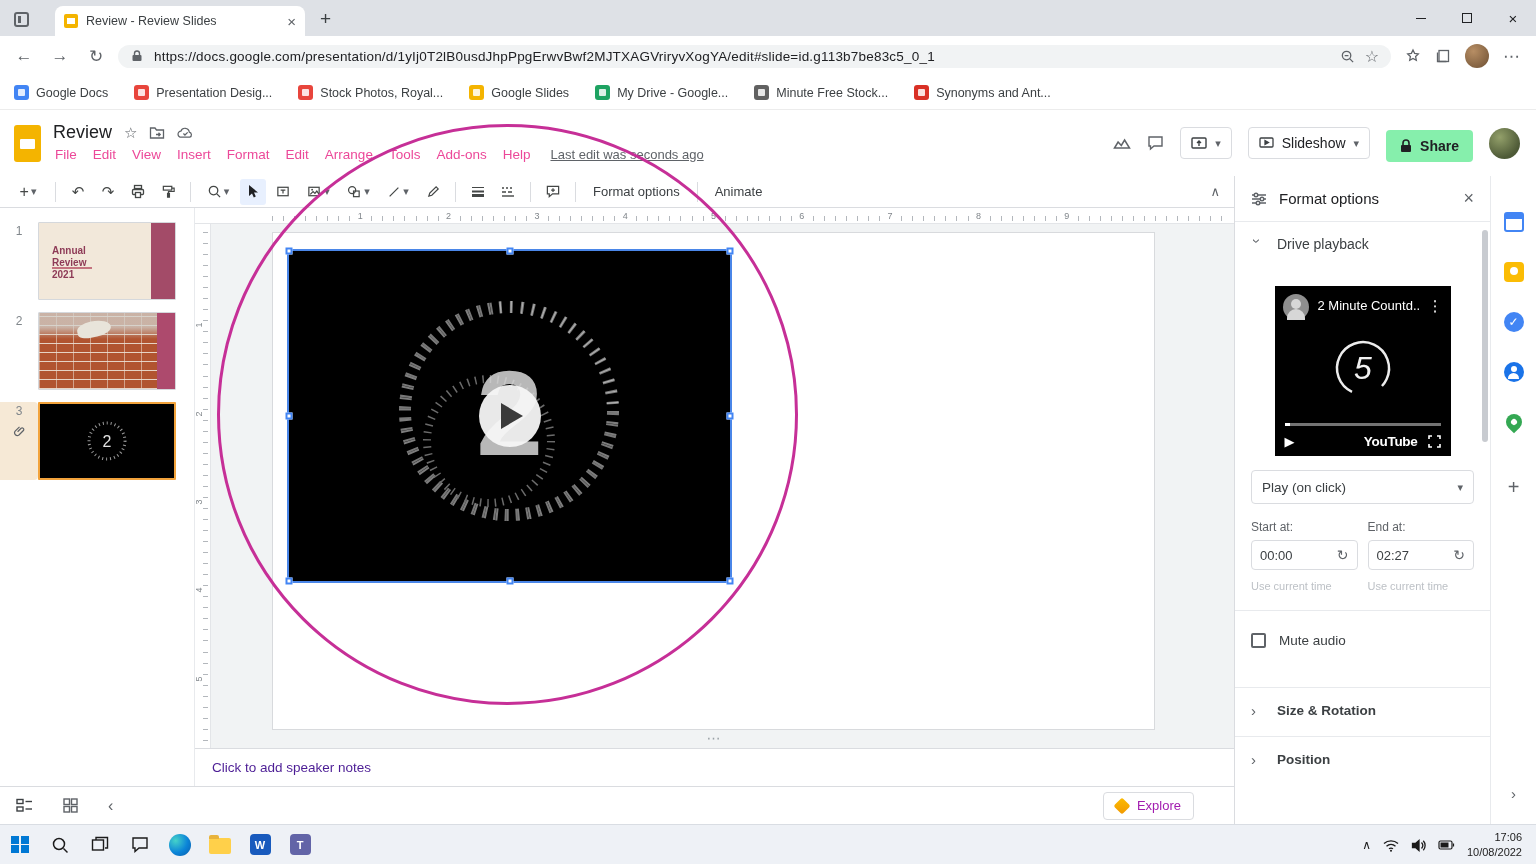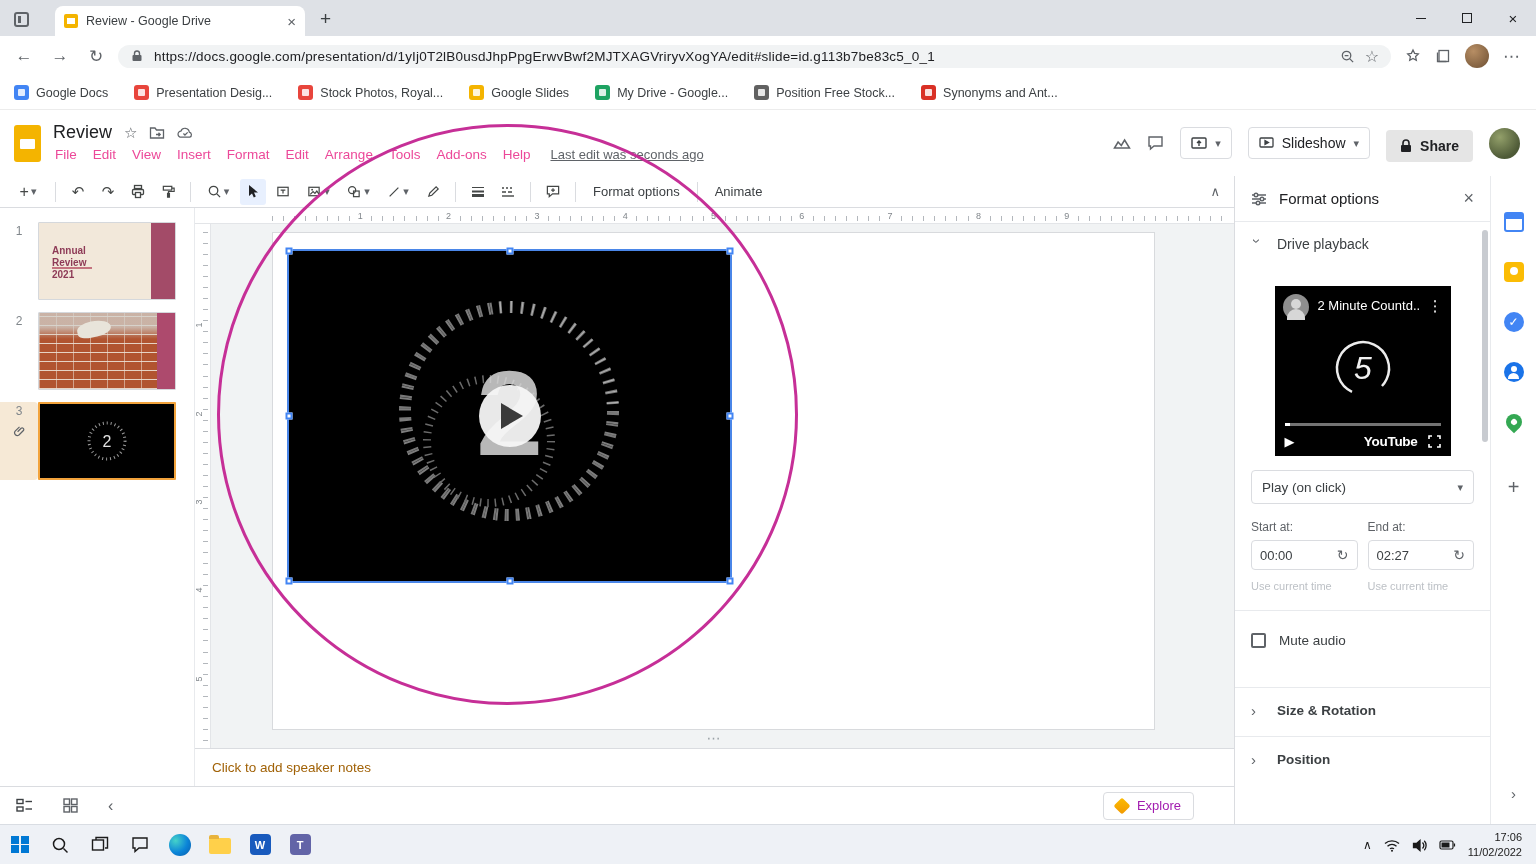--- a/index.html
+++ b/index.html
@@ -108,21 +108,21 @@
     background:repeating-linear-gradient(to bottom, #b3b7bc 0 1px, transparent 1px 11.04px); }
   .v-num { position:absolute; left:1px; font-size:9px; color:#80868b; transform:rotate(-90deg);
     top:calc(8px + var(--n) * 88.3px); background:#fff; z-index:1; }
   .slide { position:absolute; left:77px; top:24px; width:883px; height:498px; background:#fff; border:1px solid #d8dadd; }
   .video-box { position:absolute; left:16px; top:18px; width:441px; height:330px; background:#000; box-shadow:0 0 0 2px #4a86e8; }
   .handle { position:absolute; width:7px; height:7px; background:#fff; border:2px solid #4285f4; transform:translate(-50%,-50%); }
   .vb-num { position:absolute; left:50%; top:50%; transform:translate(-50%,-52%); font-size:120px; color:#d9d9d9; font-weight:bold; opacity:.85; }
   .play-overlay { position:absolute; left:50%; top:50%; transform:translate(-50%,-50%); width:62px; height:62px; border-radius:50%; background:rgba(245,245,245,.95); display:flex; align-items:center; justify-content:center; }
   .play-overlay::after { content:""; border-style:solid; border-width:13px 0 13px 22px; border-color:transparent transparent transparent #3a3a3a; margin-left:5px; }
   .drag-dots { position:absolute; left:50%; bottom:2px; transform:translateX(-50%); color:#9aa0a6; font-size:14px; letter-spacing:2px; }
-  .notesbar { height:38px; background:#fff; border-top:1px solid #dadce0; display:flex; align-items:center; padding-left:17px; font-size:13.5px; color:#a16207; }
+  .notesbar { height:38px; background:#fff; border-top:1px solid #dadce0; display:flex; align-items:center; padding-left:17px; font-size:13.5px; color:#4c1d95; }
 
   
   .statusbar { height:38px; background:#fff; border-top:1px solid #dadce0; display:flex; align-items:center; padding:0 16px; gap:30px; position:relative; }
   .sbi { color:#5f6368; }
   .sb-chevron { font-size:16px; color:#5f6368; }
   .explore-btn { position:absolute; right:40px; height:28px; border:1px solid #dadce0; border-radius:4px; display:flex; align-items:center; gap:9px; padding:0 12px; background:#fff; }
   .explore-diamond { width:12px; height:12px; transform:rotate(45deg); background:linear-gradient(135deg,#fbbc04,#f29900); border-radius:2px; }
   .explore-label { font-size:13px; color:#a21caf; }
 
   
@@ -199,21 +199,21 @@
   
   .annotation-circle { position:fixed; left:217px; top:124px; width:581px; height:581px; border:3px solid #c62f97; border-radius:50%; pointer-events:none; z-index:99; }
 </style>
 </head>
 <body>
 
 <div class="titlebar">
   <div class="tab-layout-btn"></div>
   <div class="tab">
     <span class="tab-fav"></span>
-    <span class="tab-title">Review - Google Drive</span>
+    <span class="tab-title">Review - Review Slides</span>
     <span class="tab-close">×</span>
   </div>
   <span class="new-tab">+</span>
   <div class="win-controls">
     <div class="win-btn">
         <span class="g-min"></span>
       </div>
     <div class="win-btn">
         <span class="g-max"></span>
       </div>
@@ -274,21 +274,21 @@
   <div class="bm">
     <span class="bm-fav" style="background: rgb(244, 180, 0);"></span>
     <span>Google Slides</span>
   </div>
   <div class="bm">
     <span class="bm-fav" style="background: rgb(30, 163, 98);"></span>
     <span>My Drive - Google...</span>
   </div>
   <div class="bm">
     <span class="bm-fav" style="background: rgb(97, 97, 97);"></span>
-    <span>Position Free Stock...</span>
+    <span>Minute Free Stock...</span>
   </div>
   <div class="bm">
     <span class="bm-fav" style="background: rgb(217, 48, 37);"></span>
     <span>Synonyms and Ant...</span>
   </div>
 </div>
 
 <div class="appheader">
   <div class="slides-logo"></div>
   <div class="hmain">
@@ -341,21 +341,21 @@
       <span class="caret">▾</span>
     </span>
     <span class="btn-outline">
       <svg width="15" height="13" viewBox="0 0 15 13" fill="none" stroke="#3c4043" stroke-width="1.3">
           <rect x="1" y="1" width="13" height="9" rx="1"></rect>
           <path d="M6 3.5v4l3.5-2z" fill="#3c4043"></path>
         </svg>
       <span>Slideshow</span>
       <span class="caret">▾</span>
     </span>
-    <span class="btn-share" style="background: #e5e5e5; margin-top: 6px;">
+    <span class="btn-share" style="background: #86efac; margin-top: 6px;">
       <svg width="12" height="14" viewBox="0 0 12 14">
           <rect x="1" y="6" width="10" height="7" rx="1" fill="#202124"></rect>
           <path d="M3 6V4a3 3 0 016 0v2" fill="none" stroke="#202124" stroke-width="1.6"></path>
         </svg>
       <span>Share</span>
     </span>
     <span class="gs-avatar"></span>
   </div>
 </div>
 
@@ -723,18 +723,18 @@
     </span>
     <span class="tray-ic">
       <svg width="17" height="10" viewBox="0 0 17 10" fill="none" stroke="#1b1b1b" stroke-width="1.2">
           <rect x="1" y="1" width="13" height="8" rx="1.5"></rect>
           <rect x="2.5" y="2.5" width="8" height="5" fill="#1b1b1b" stroke="none"></rect>
           <path d="M15.5 3.5v3"></path>
         </svg>
     </span>
     <span class="clock">
       <div>17:06</div>
-      <div>11/02/2022</div>
+      <div>10/08/2022</div>
     </span>
   </div>
 </div>
 
 <div class="annotation-circle" style="border-color: rgb(198, 47, 151);"></div>
 
 </body></html>

